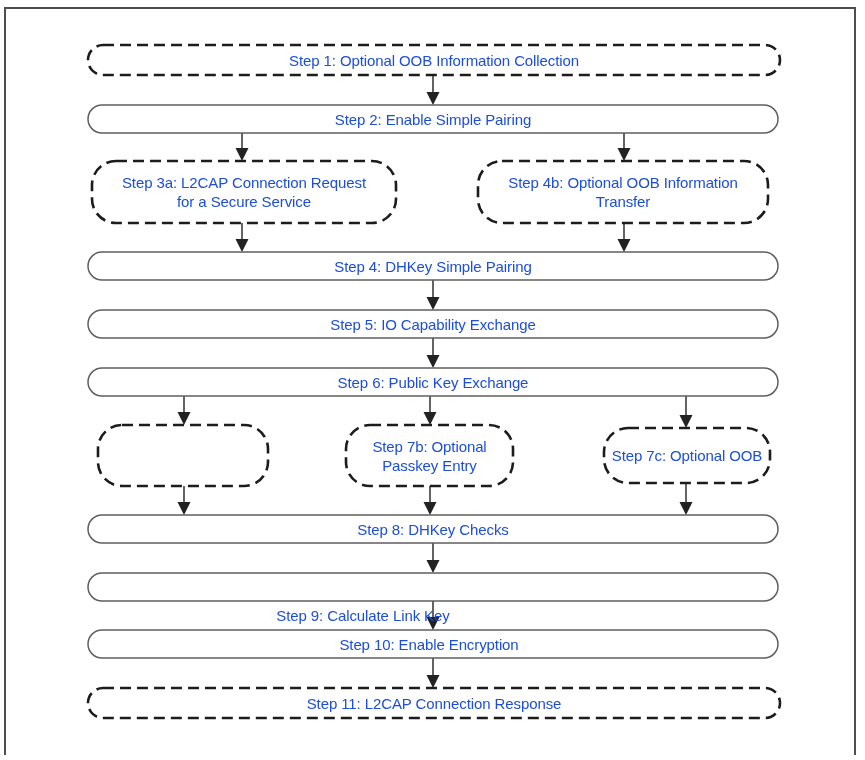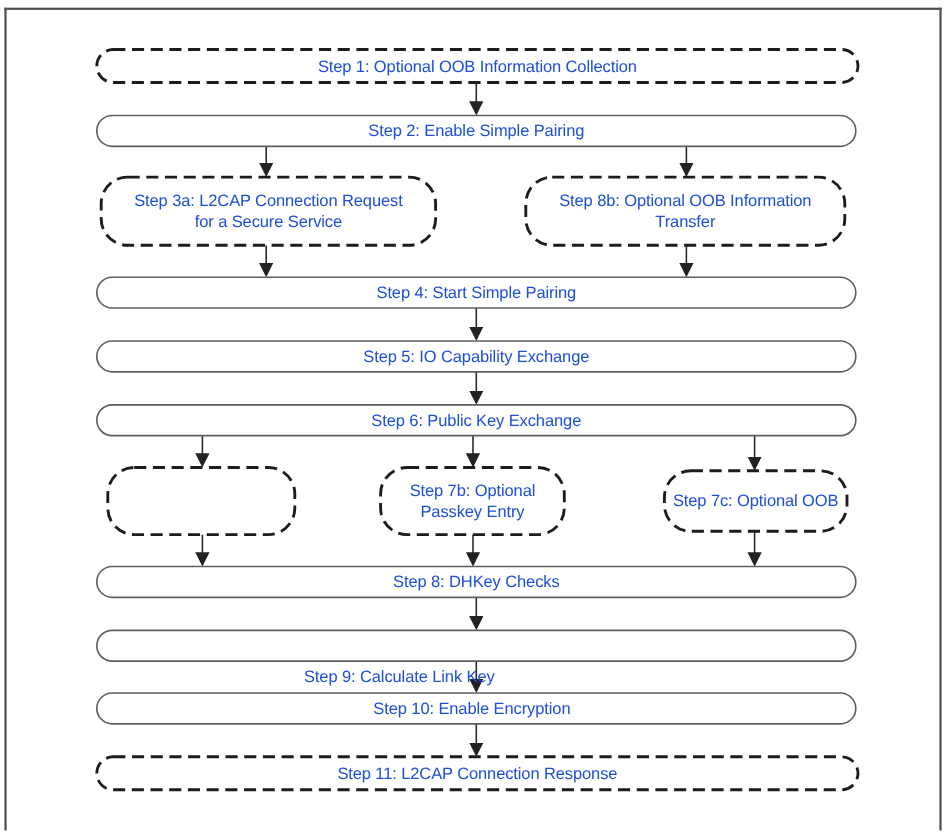--- a/index.html
+++ b/index.html
@@ -69,22 +69,22 @@
       <rect x="88" y="515" width="690" height="28" rx="14" stroke="#5f5f5f" stroke-width="1.5"></rect>
       <rect x="88" y="573" width="690" height="28" rx="14" stroke="#5f5f5f" stroke-width="1.5"></rect>
       <rect x="88" y="630" width="690" height="28" rx="14" stroke="#5f5f5f" stroke-width="1.5"></rect>
       <rect x="88" y="688" width="692" height="30" rx="15" stroke="#1c1c1c" stroke-width="2.6" stroke-dasharray="11 6"></rect>
     </g>
   </svg>
 
   <div class="node-label" style="left:88px;  top:45px;  width:692px; height:30px;">Step 1: Optional OOB Information Collection</div>
   <div class="node-label" style="left:88px;  top:105px; width:690px; height:28px;">Step 2: Enable Simple Pairing</div>
   <div class="node-label" style="left:92px;  top:161px; width:304px; height:62px; padding:0 24px;">Step 3a: L2CAP Connection Request for a Secure Service</div>
-  <div class="node-label" style="left:478px; top:161px; width:290px; height:62px; padding:0 25px;">Step 8b: Optional OOB Information Transfer</div>
-  <div class="node-label" style="left:88px;  top:252px; width:690px; height:28px;">Step 4: Start Simple Pairing</div>
+  <div class="node-label" style="left:478px; top:161px; width:290px; height:62px; padding:0 25px;">Step 4b: Optional OOB Information Transfer</div>
+  <div class="node-label" style="left:88px;  top:252px; width:690px; height:28px;">Step 4: DHKey Simple Pairing</div>
   <div class="node-label" style="left:88px;  top:310px; width:690px; height:28px;">Step 5: IO Capability Exchange</div>
   <div class="node-label" style="left:88px;  top:368px; width:690px; height:28px;">Step 6: Public Key Exchange</div>
   <div class="node-label" style="left:346px; top:425px; width:167px; height:61px; padding:0 8px;text-align:center;">Step 7b: Optional Passkey Entry</div>
   <div class="node-label" style="left:604px; top:428px; width:166px; height:55px; padding:0 4px;">Step 7c: Optional OOB</div>
   <div class="node-label" style="left:88px;  top:515px; width:690px; height:28px;">Step 8: DHKey Checks</div>
   <div class="node-label" style="left:88px;  top:601px; width:550px; height:28px;">Step 9: Calculate Link Key</div>
   <div class="node-label" style="left:84px;  top:630px; width:690px; height:28px;">Step 10: Enable Encryption</div>
   <div class="node-label" style="left:88px;  top:688px; width:692px; height:30px;">Step 11: L2CAP Connection Response</div>
 
   <div class="watermark">CSDN @头铁的伦</div>

